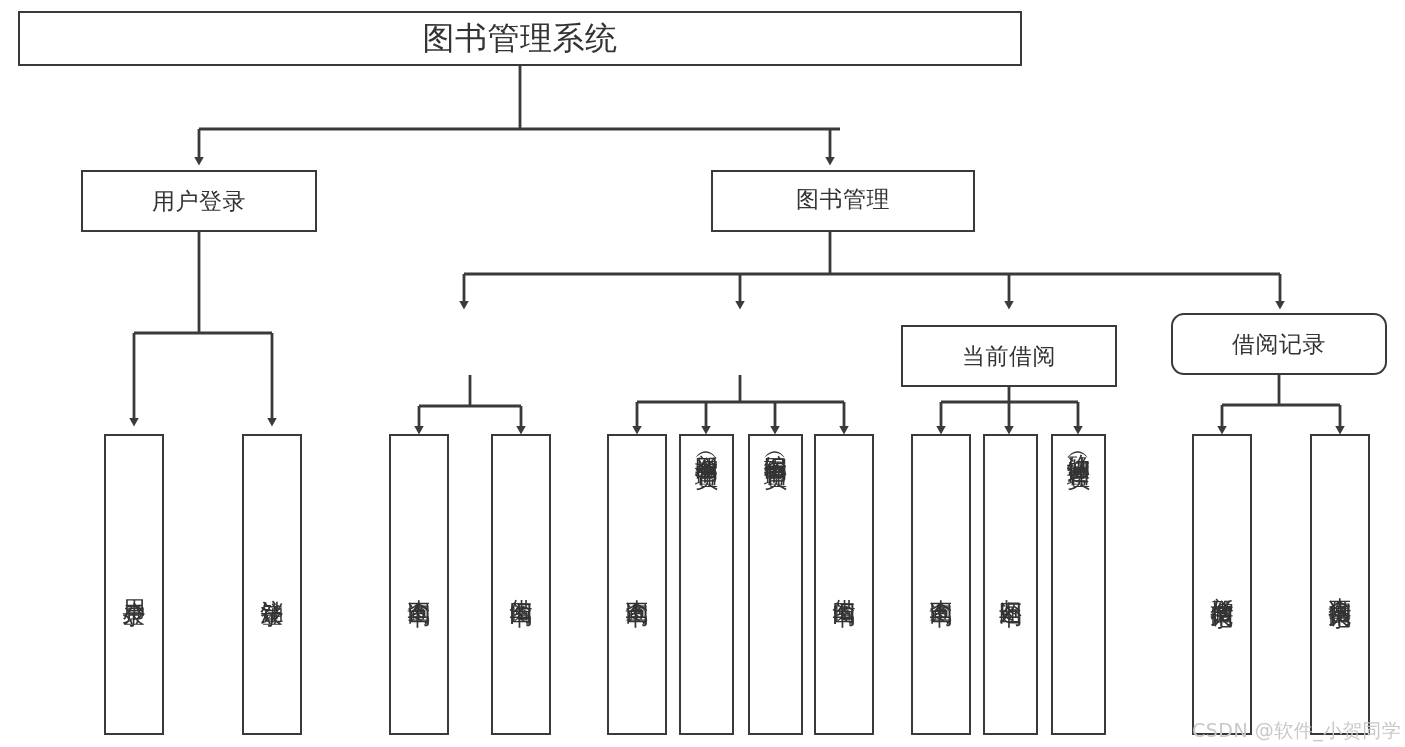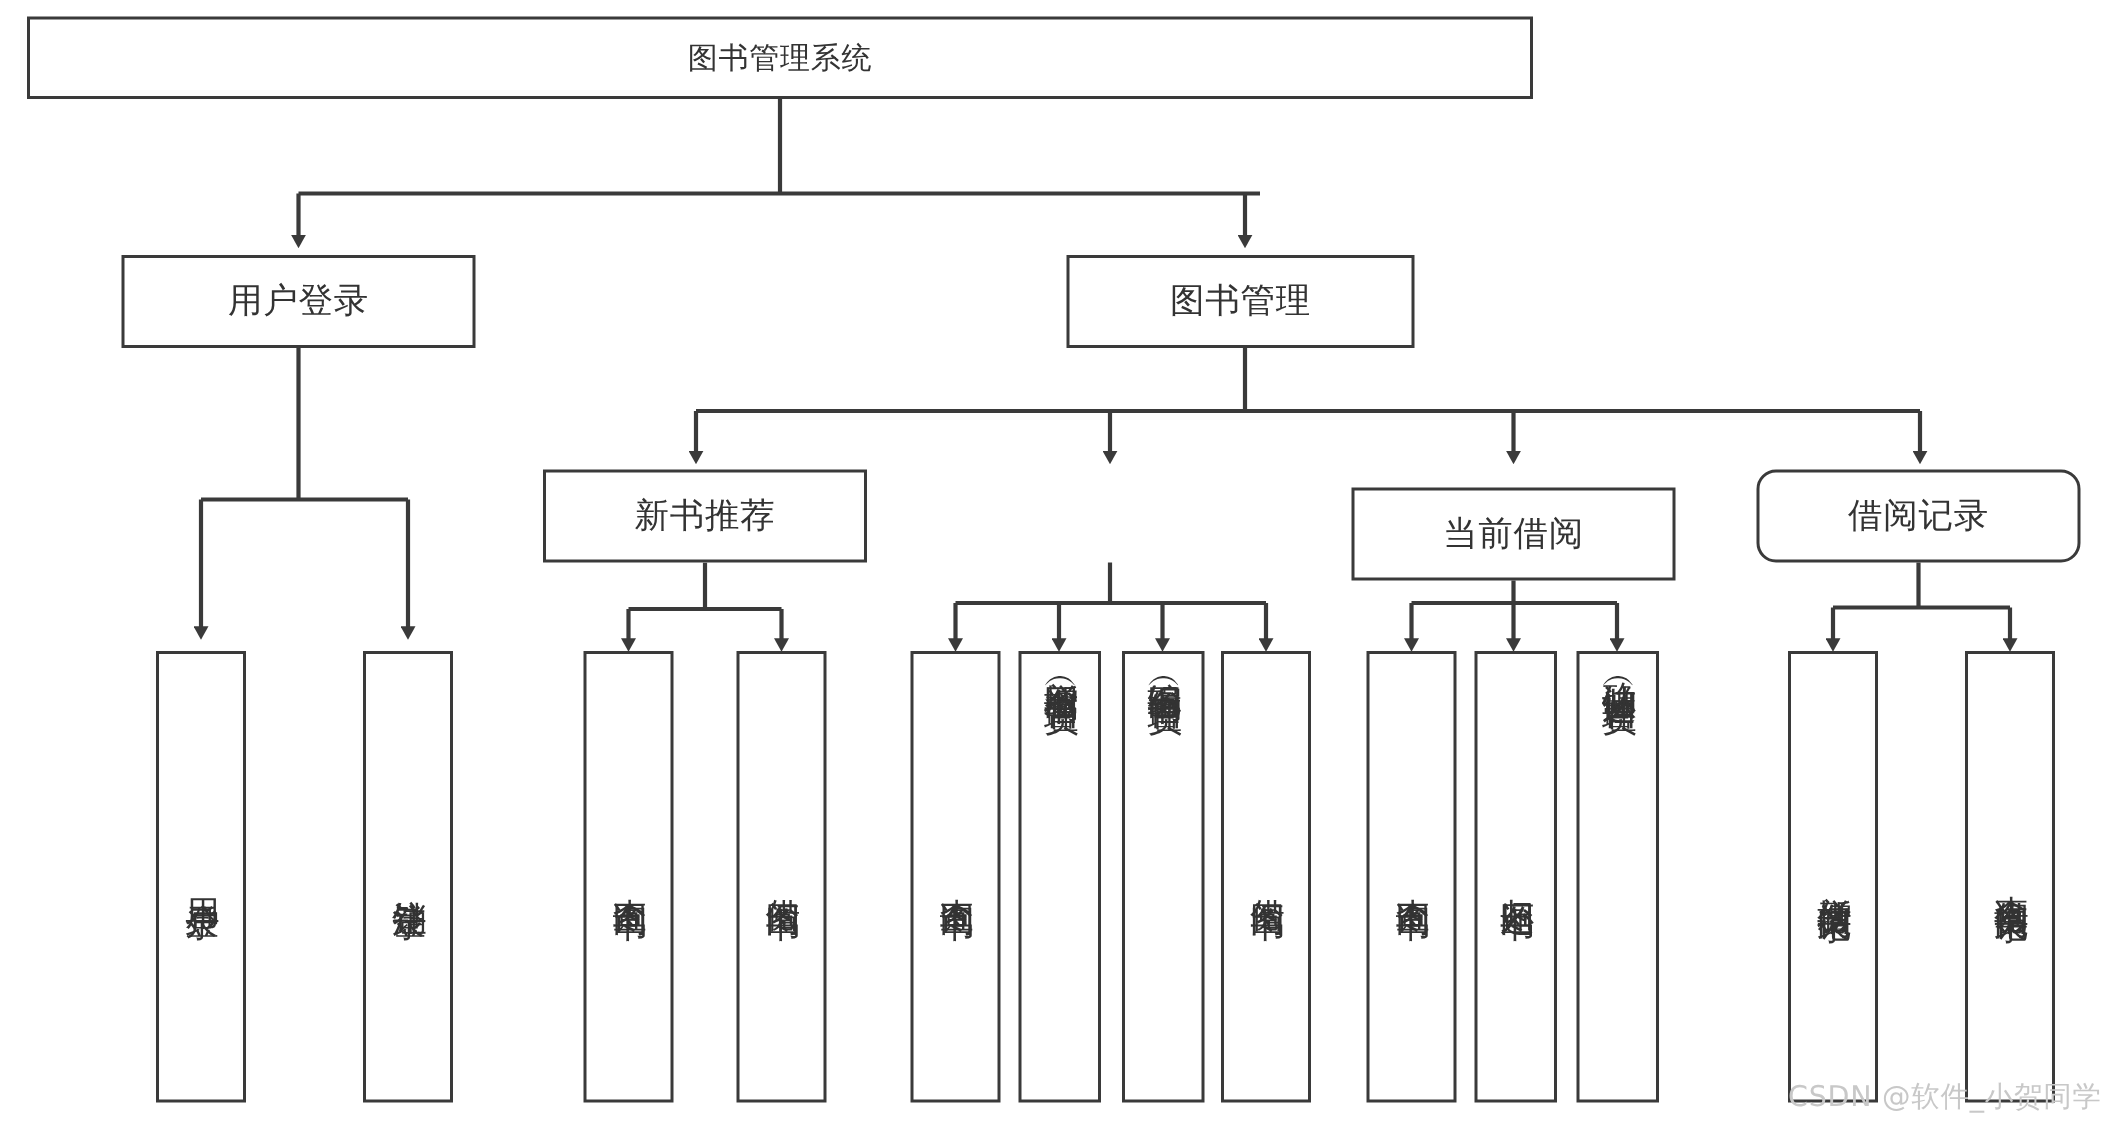--- a/index.html
+++ b/index.html
@@ -40,21 +40,21 @@
     line-height: 1.15;
     white-space: nowrap;
   }
   
   .h-node .node-label {
     writing-mode: horizontal-tb;
     font-size: 23px;
     letter-spacing: 0.5px;
   }
   #node-root .node-label {
-    font-size: 20px;
+    font-size: 32px;
   }
   
   .v-node {
     align-items: flex-start;
     justify-content: center;
     padding-top: 0;
   }
   .v-node .node-label {
     writing-mode: vertical-rl;
     text-orientation: upright;
@@ -129,27 +129,24 @@
     </g>
   </svg>
 
   <div class="node h-node" id="node-root" style="left:18px; top:11px; width:1004px; height:55px;">
     <span class="node-label">图书管理系统</span>
   </div>
 
   <div class="node h-node" style="left:81px; top:170px; width:236px; height:62px;">
     <span class="node-label">用户登录</span>
   </div>
-  <div class="node h-node" style="left:711px; top:170px; width:232px; height:62px;">
+  <div class="node h-node" style="left:711px; top:170px; width:264px; height:62px;font-family:Liberation Mono, monospace;">
     <span class="node-label">图书管理</span>
   </div>
 
-  <div class="node h-node" style="left:362px; top:313px; width:216px; height:62px;">
-    <span class="node-label">新书推荐</span>
-  </div>
   <div class="node h-node" style="left:901px; top:313px; width:216px; height:62px;margin-top:12px;">
     <span class="node-label">当前借阅</span>
   </div>
   <div class="node h-node" style="left:1171px; top:313px; width:216px; height:62px;border-radius:13px;">
     <span class="node-label">借阅记录</span>
   </div>
 
   <div class="node v-node center-text" style="left:104px; top:434px; width:60px; height:301px;">
     <span class="node-label">用户登录</span>
   </div>

